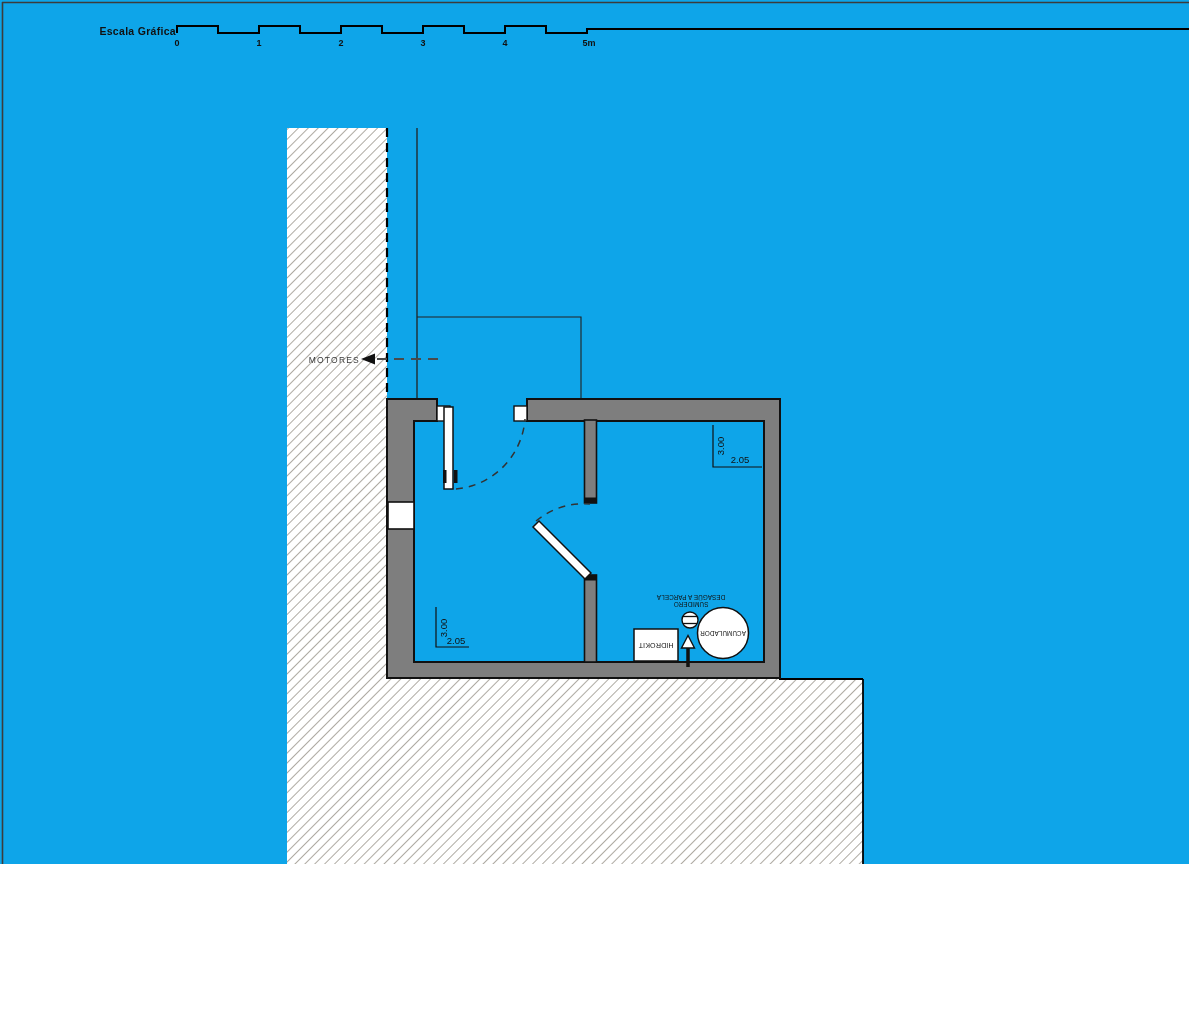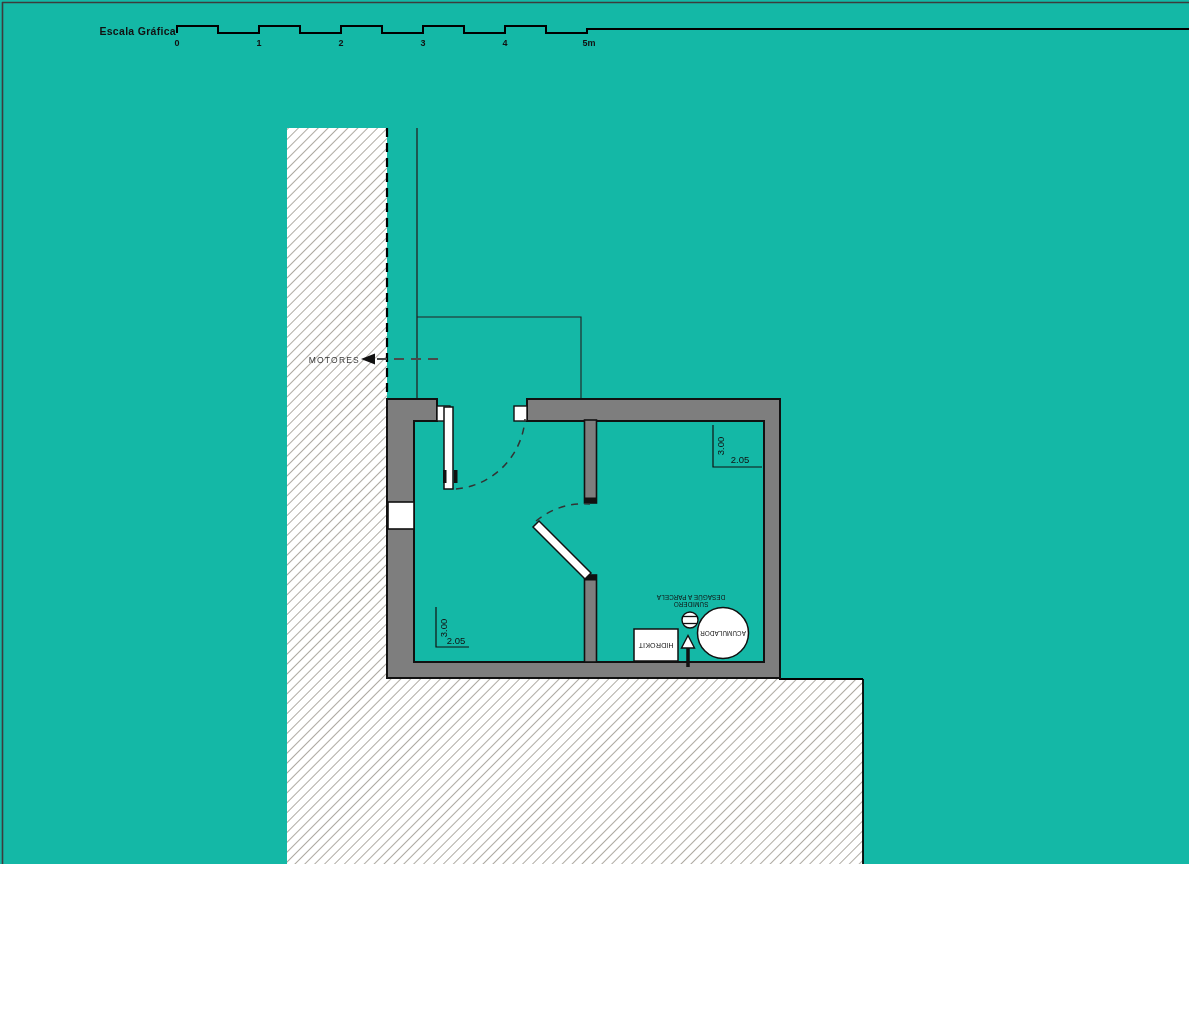--- a/index.html
+++ b/index.html
@@ -1,16 +1,16 @@
 <!DOCTYPE html>
 <html><head>
 <meta charset="utf-8">
 <style>
   html,body{margin:0;padding:0;background:#fff;}
-  .page{position:relative;width:1189px;height:864px;background:#14b8a6;overflow:hidden;}
+  .page{position:relative;width:1189px;height:864px;background:#0ea5e9;overflow:hidden;}
   svg text{font-family:"Liberation Sans","DejaVu Sans",sans-serif;fill:#111;}
   .t-scale-title{font-size:10.5px;font-weight:bold;letter-spacing:.3px;}
   .t-tick{font-size:9px;font-weight:bold;}
   .t-dim{font-size:9.5px;}
   .t-motores{font-size:8.5px;letter-spacing:1.2px;fill:#3a3a3a;}
   .t-equip{font-size:7px;letter-spacing:.2px;}
   .t-equip-sm{font-size:6.3px;letter-spacing:.1px;}
 </style>
 </head>
 <body>

